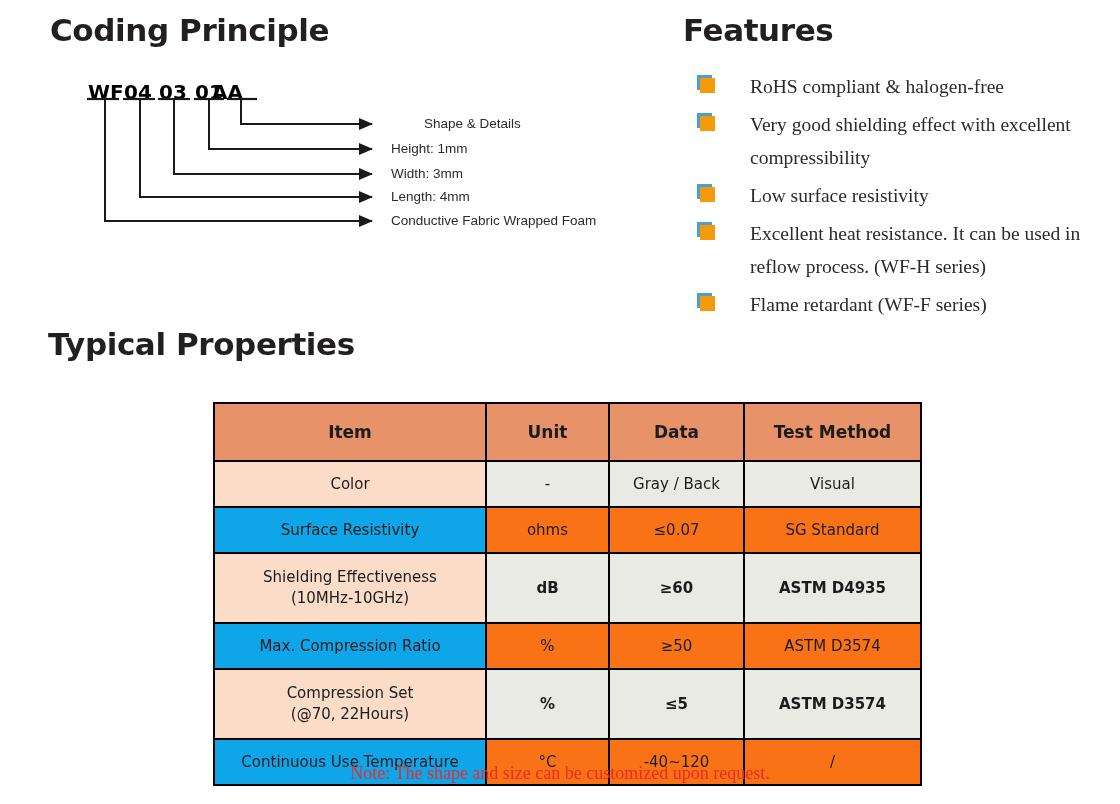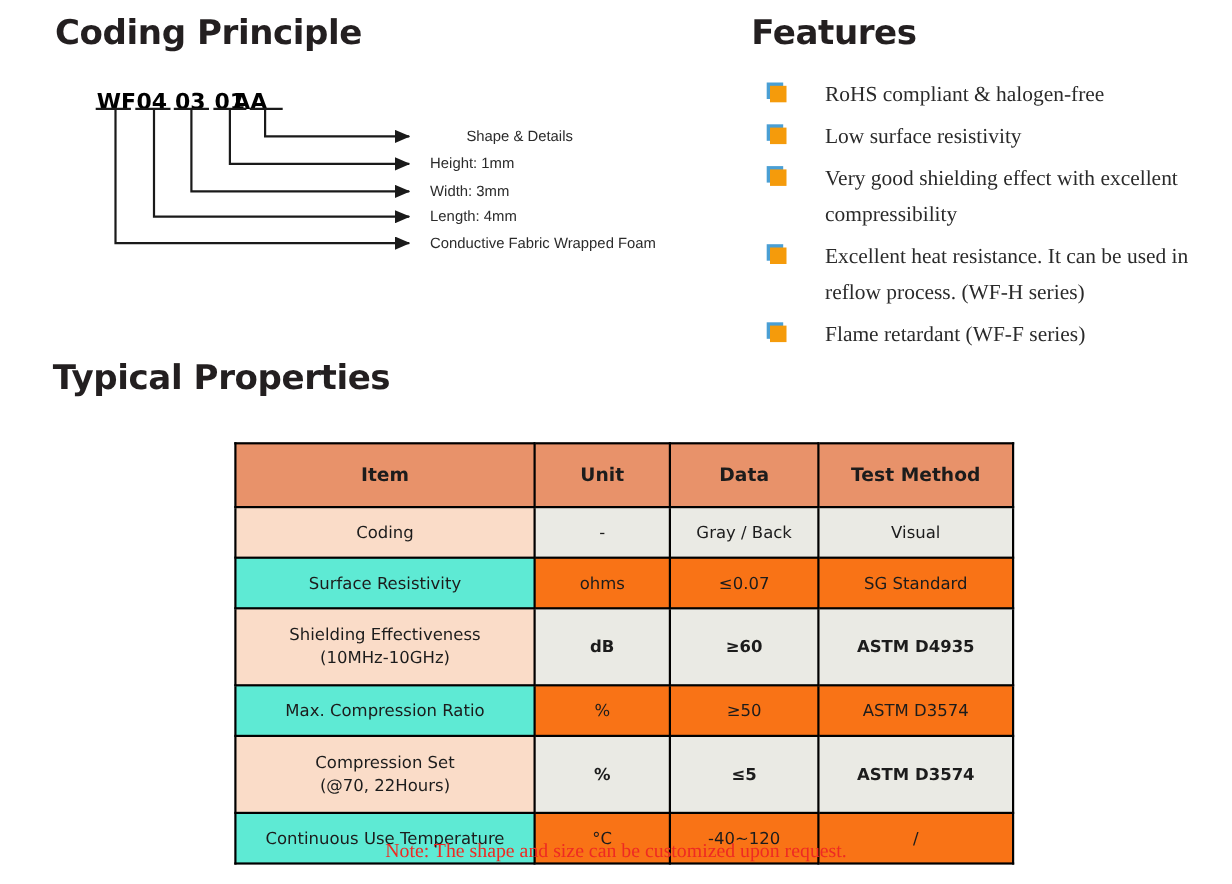--- a/index.html
+++ b/index.html
@@ -127,21 +127,21 @@
   #props-table thead th {
     background: #e8926a;
     font-weight: bold;
     font-size: 17px;
     height: 46px;
   }
   #props-table td.item-cell { font-weight: normal; }
 
   tr.row-light td.item-cell { background: #fadcc8; }
   tr.row-light td.val-cell  { background: #eaeae4; }
-  tr.row-dark  td.item-cell { background: #5eead4; }
+  tr.row-dark  td.item-cell { background: #0ea5e9; }
   tr.row-dark  td.val-cell  { background: #f97316; }
 
   tr.h-1 td { height: 34px; }
   tr.h-2 td { height: 58px; font-weight: bold; }
 
   
   #table-note {
     position: absolute;
     left: 0;
     top: 763px;
@@ -208,29 +208,29 @@
         <span class="sq-front"></span>
     </span>
     <span class="feature-text">RoHS compliant &amp; halogen-free</span>
   </div>
 
   <div class="feature-row">
     <span class="feature-bullet">
       <span class="sq-back"></span>
         <span class="sq-front"></span>
     </span>
+    <span class="feature-text">Very good shielding effect with excellent compressibility</span>
+  </div>
+
+  <div class="feature-row">
+    <span class="feature-bullet">
+      <span class="sq-back"></span>
+        <span class="sq-front"></span>
+    </span>
     <span class="feature-text">Low surface resistivity</span>
-  </div>
-
-  <div class="feature-row">
-    <span class="feature-bullet">
-      <span class="sq-back"></span>
-        <span class="sq-front"></span>
-    </span>
-    <span class="feature-text">Very good shielding effect with excellent compressibility</span>
   </div>
 
   <div class="feature-row">
     <span class="feature-bullet">
       <span class="sq-back"></span>
         <span class="sq-front"></span>
     </span>
     <span class="feature-text">Excellent heat resistance. It can be used in reflow process. (WF-H series)</span>
   </div>
 
@@ -253,21 +253,21 @@
   <thead>
     <tr>
       <th>Item</th>
       <th>Unit</th>
       <th>Data</th>
       <th>Test Method</th>
     </tr>
   </thead>
   <tbody>
     <tr class="row-light h-1">
-      <td class="item-cell">Coding</td>
+      <td class="item-cell">Color</td>
       <td class="val-cell">-</td>
       <td class="val-cell">Gray / Back</td>
       <td class="val-cell">Visual</td>
     </tr>
 
     <tr class="row-dark h-1">
       <td class="item-cell">Surface Resistivity</td>
       <td class="val-cell">ohms</td>
       <td class="val-cell">≤0.07</td>
       <td class="val-cell">SG Standard</td>

